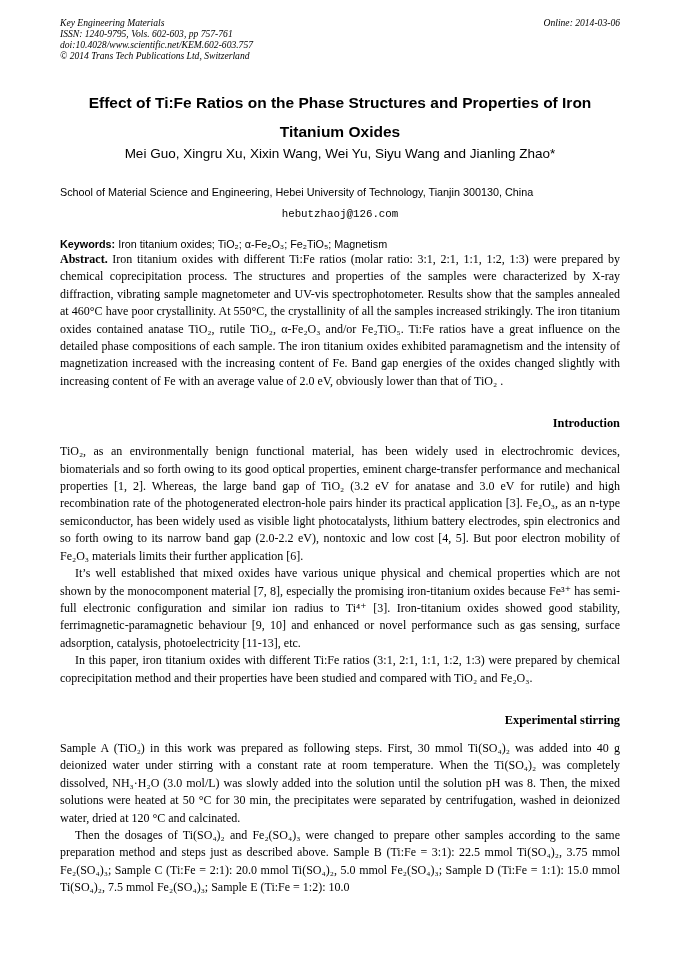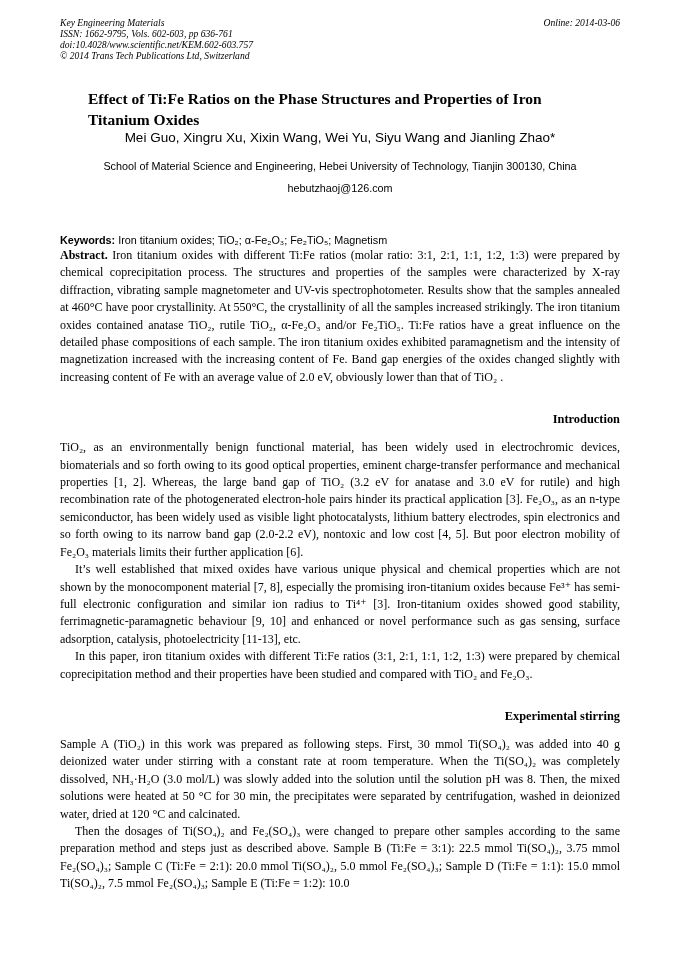--- a/index.html
+++ b/index.html
@@ -27,50 +27,50 @@
     font-size: 9.6px;
     line-height: 11px;
     color: #000;
   }
   .jheader .left div { white-space: nowrap; }
   .jheader .right { white-space: nowrap; }
 
   
   .title {
     margin-top: 27px;
-    font-family: Liberation Serif, serif;
+    text-align: center;
+    font-family: Liberation Sans, sans-serif;
     font-weight: bold;
     font-size: 15.5px;
-    line-height: 21px;
+    line-height: 29px;
     padding: 0 28px;
   }
   .authors {
     text-align: center;
     font-family: "Liberation Sans", "DejaVu Sans", sans-serif;
     font-size: 13.5px;
     line-height: 16px;
   }
   .affiliation {
-    margin-top: 14px;
-    text-align: center;
+    margin-top: 24px;
     font-family: "Liberation Sans", "DejaVu Sans", sans-serif;
     font-size: 10.8px;
     line-height: 13px;
   }
   .email {
     margin-top: 9px;
     text-align: center;
-    font-family: Liberation Sans, sans-serif;
+    font-family: Liberation Mono, monospace;
     font-size: 10.8px;
     line-height: 13px;
   }
 
   
   .keywords {
-    margin-top: 38px;
+    margin-top: 16px;
     font-family: "Liberation Sans", "DejaVu Sans", sans-serif;
     font-size: 10.8px;
     line-height: 14px;
   }
   .keywords .kw-label { font-weight: bold; }
 
   
   .bodytext p {
     margin: 0;
     font-size: 12px;
@@ -90,21 +90,21 @@
   .bodytext p.indent { text-indent: 15px; }
 </style>
 </head>
 <body>
 
 <div class="page">
 
   <div class="jheader">
     <div class="left">
       <div>Key Engineering Materials</div>
-      <div>ISSN: 1662-9795, Vols. 602-603, pp 636-761</div>
+      <div>ISSN: 1240-9795, Vols. 602-603, pp 757-761</div>
       <div>doi:10.4028/www.scientific.net/KEM.602-603.757</div>
       <div>© 2014 Trans Tech Publications Ltd, Switzerland</div>
     </div>
     <div class="right">Online: 2014-03-06</div>
   </div>
 
   <div class="title">Effect of Ti:Fe Ratios on the Phase Structures and Properties of Iron Titanium Oxides</div>
 
   <div class="authors">Mei Guo, Xingru Xu, Xixin Wang, Wei Yu, Siyu Wang and Jianling Zhao*</div>
 

